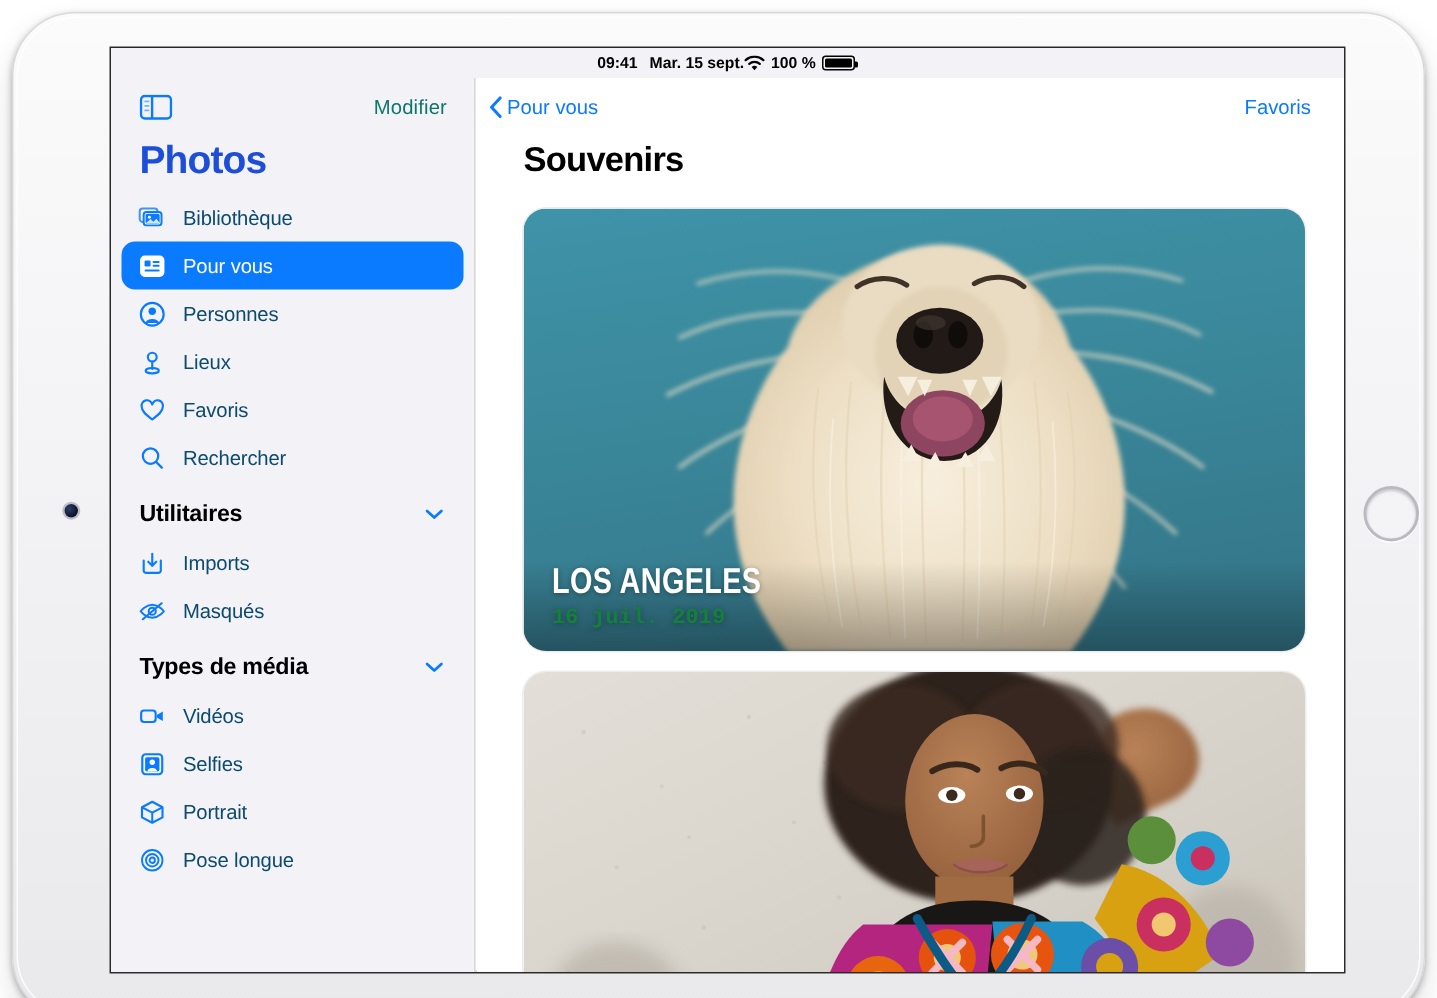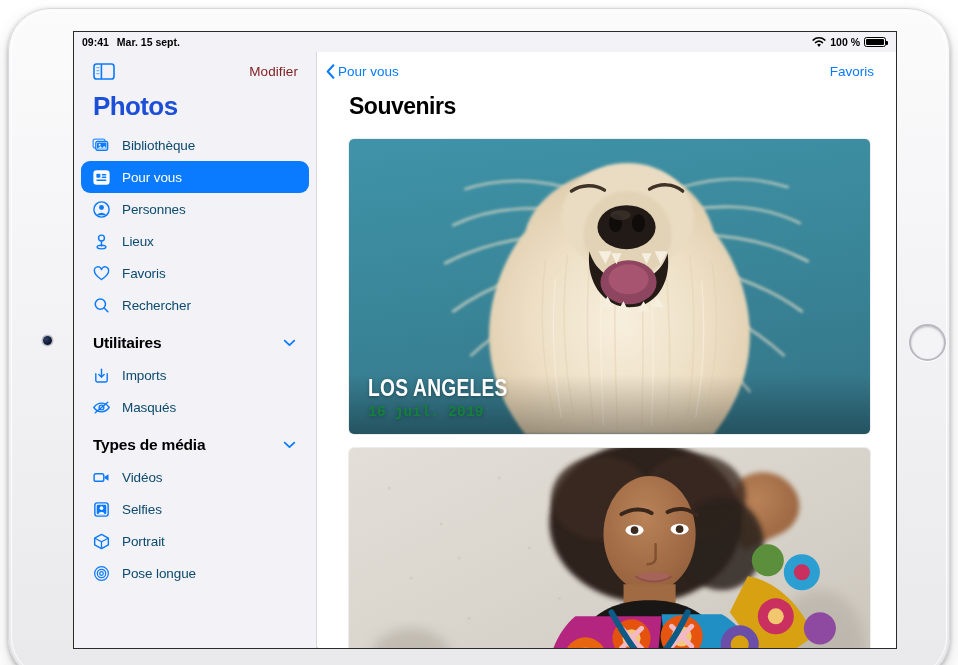--- a/index.html
+++ b/index.html
@@ -67,21 +67,21 @@
     box-shadow: inset 0 0 0 1px rgba(0,0,0,.2);
   }
 
   
   .status-bar {
     position: absolute;
     top: 0; left: 0; right: 0;
     height: 20px;
     display: flex;
     align-items: center;
-    justify-content: space-between;
+    justify-content: center;
     padding: 0 10px 0 8px;
     font-size: 10.5px;
     font-weight: bold;
     color: #000;
     background: #f2f2f7;
     z-index: 6;
   }
   .status-left { display: flex; align-items: center; gap: 8px; }
   .status-right { display: flex; align-items: center; gap: 4px; }
 
@@ -117,21 +117,21 @@
   .sidebar-topbar {
     height: 38px;
     display:flex;
     align-items:center;
     justify-content: space-between;
     padding: 0 18px 0 19px;
   }
   .sidebar-toggle { width: 22px; height: 17px; display:block; cursor:pointer; }
   .edit-link {
     font-size: 13.5px;
-    color: #7f1d1d;
+    color: #0f766e;
     cursor: pointer;
     letter-spacing: .1px;
     text-align: right;
   }
 
   .sidebar-title {
     font-size: 26px;
     font-weight: bold;
     letter-spacing: -.6px;
     color: #1d4ed8;
@@ -198,21 +198,21 @@
     letter-spacing: -.5px;
     color: #000;
     padding: 3px 0 0 31px;
   }
 
   .cards { padding: 19px 26px 0 31px; }
 
   .memory-card {
     position: relative;
     width: 100%;
-    border-radius: 5px;
+    border-radius: 15px;
     overflow: hidden;
     margin-bottom: 14px;
     cursor: pointer;
     box-shadow: 0 0 0 1px rgba(0,0,0,.07);
   }
   .memory-card.c1 { height: 295px; }
   .memory-card.c2 { height: 252px; }
 
   .card-caption {
     position: absolute;

